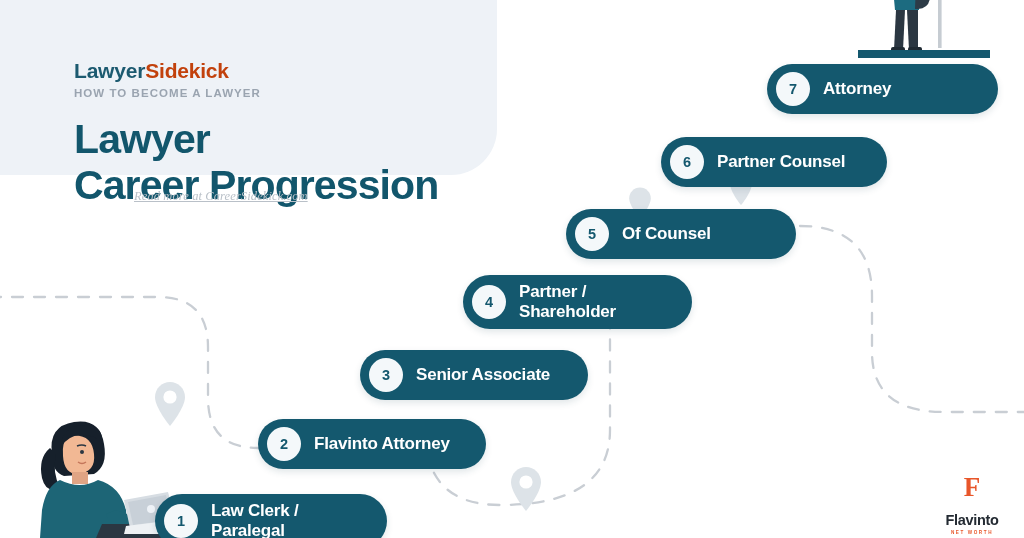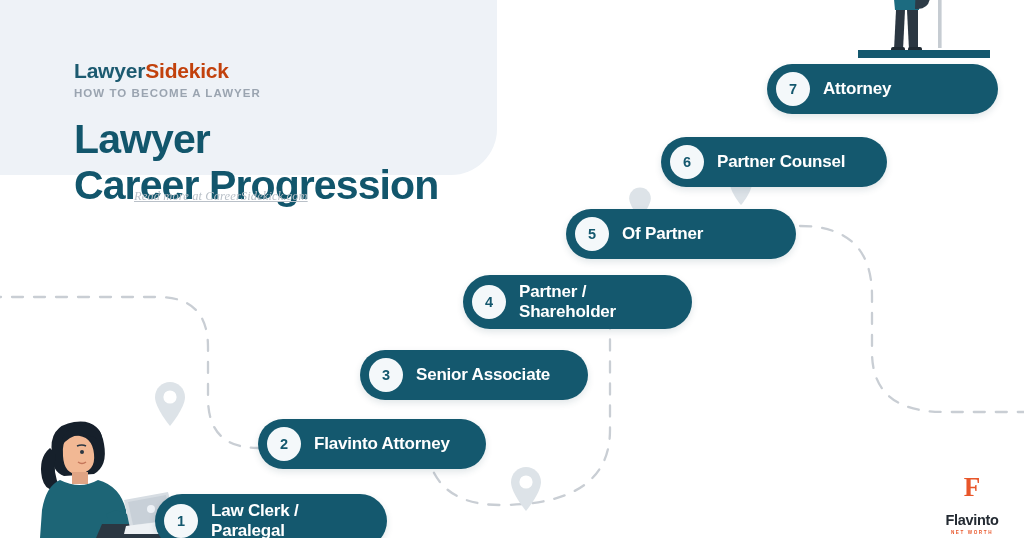--- a/index.html
+++ b/index.html
@@ -205,21 +205,21 @@
   </div>
 
   <div class="pill two-line" style="left:463px;top:275px;width:229px;">
     <div class="badge">4</div>
     <div class="plabel">Partner /
 Shareholder</div>
   </div>
 
   <div class="pill" style="left:566px;top:209px;width:230px;">
     <div class="badge">5</div>
-    <div class="plabel">Of Partner</div>
+    <div class="plabel">Of Counsel</div>
   </div>
 
   <div class="pill" style="left:661px;top:137px;width:226px;">
     <div class="badge">6</div>
     <div class="plabel">Partner Counsel</div>
   </div>
 
   <div class="pill" style="left:767px;top:64px;width:231px;">
     <div class="badge">7</div>
     <div class="plabel">Attorney</div>

